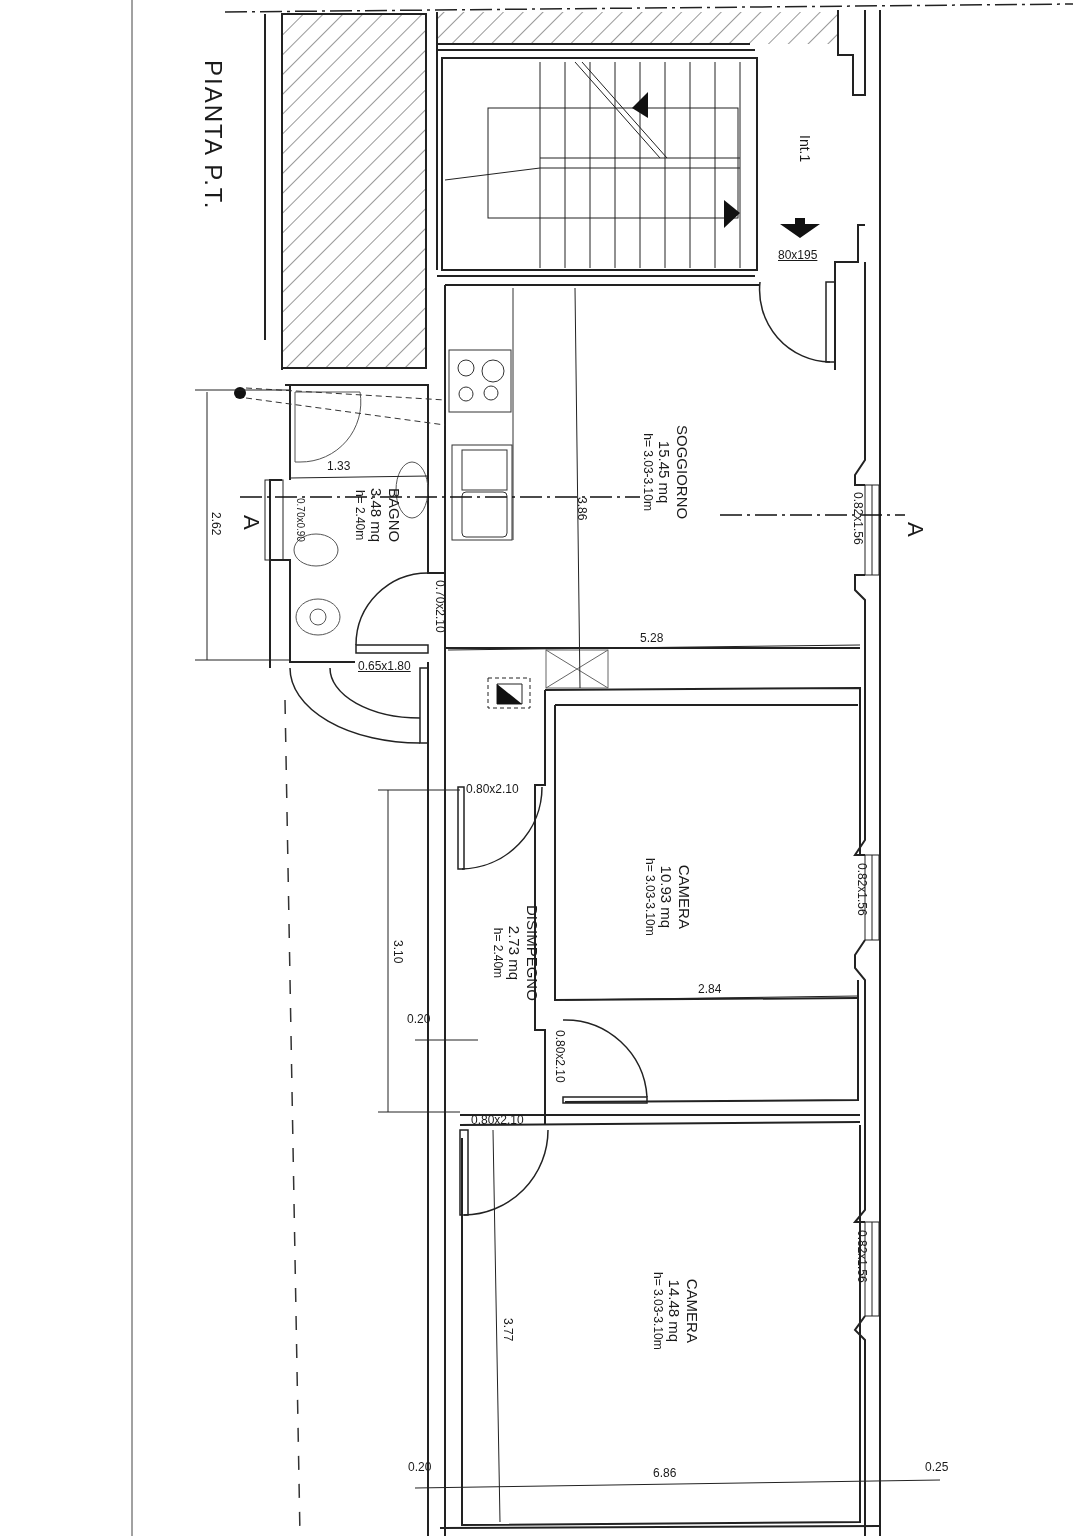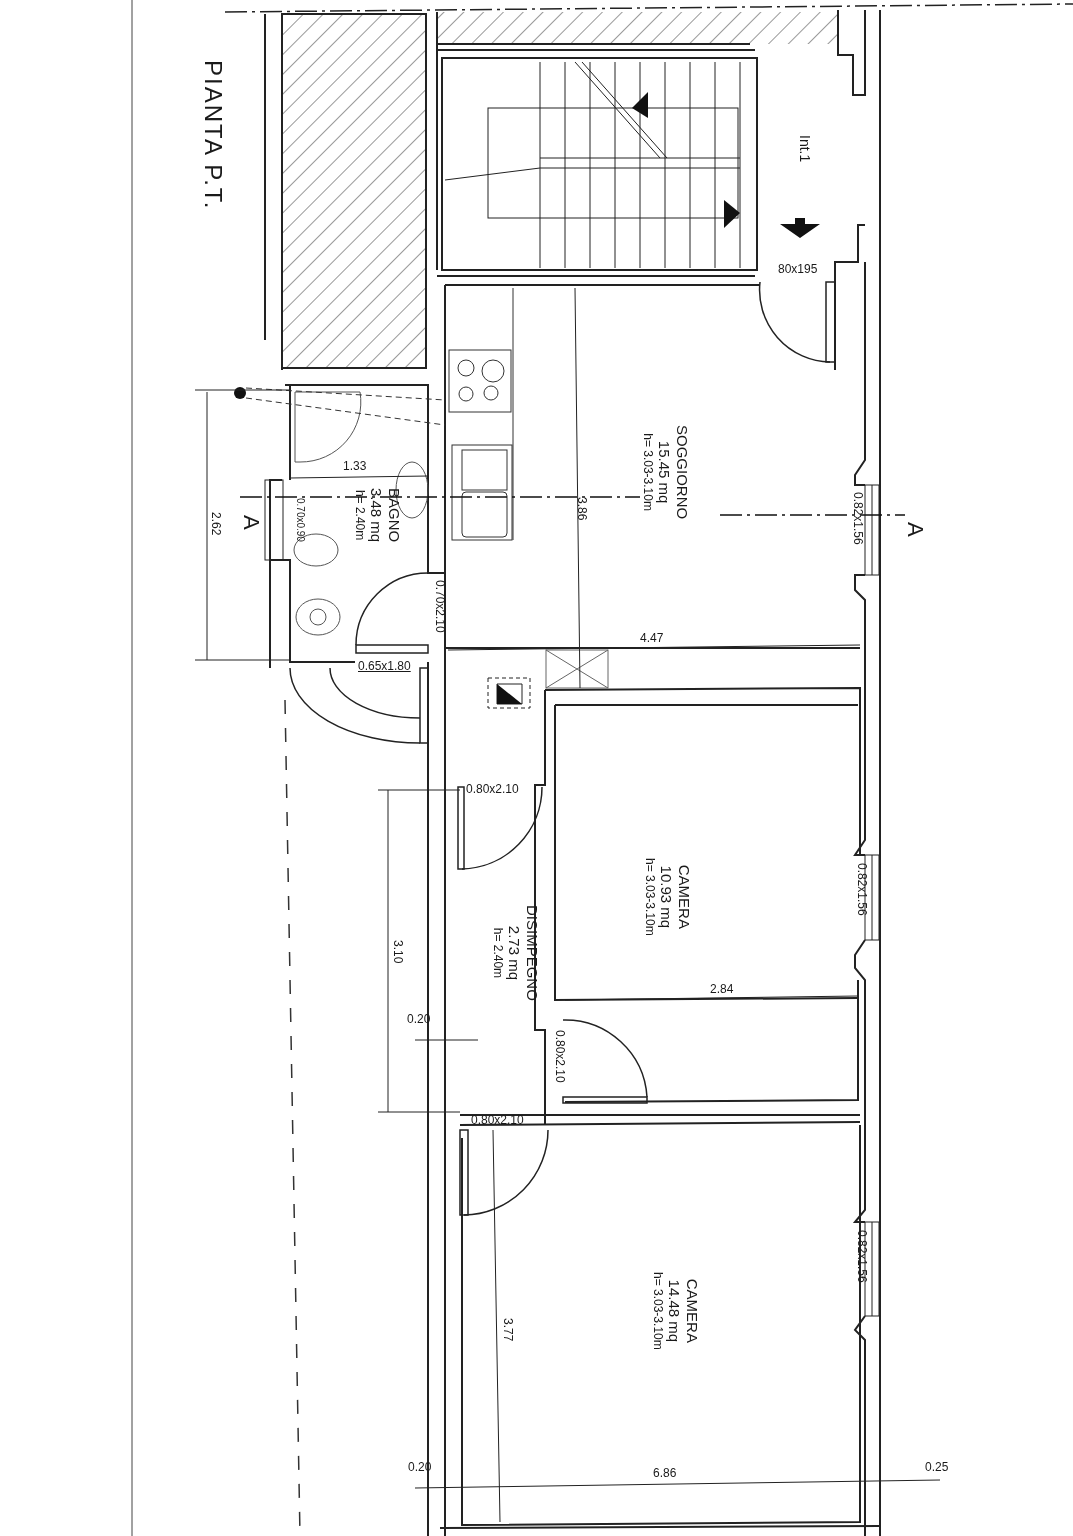--- a/index.html
+++ b/index.html
@@ -198,21 +198,21 @@
     <line x1="493" y1="1130" x2="500" y2="1522"></line>
     <line x1="415" y1="1488" x2="940" y2="1480"></line>
   </g>
 
   <line x1="285" y1="700" x2="300" y2="1536" stroke="#333" stroke-width="1.5" stroke-dasharray="14,14"></line>
 </svg>
 
 <div class="lbl title rot" style="left:225px;top:60px;">PIANTA P.T.</div>
 
 <div class="lbl rot" style="left:812px;top:135px;font-size:14px;">Int.1</div>
-<div class="lbl dim" style="left:778px;top:263px;">80x195</div>
+<div class="lbl dim" style="left:778px;top:249px;text-decoration:underline;">80x195</div>
 
 <div class="lbl rot" style="left:262px;top:515px;font-size:22px;">A</div>
 <div class="lbl rot" style="left:926px;top:522px;font-size:22px;">A</div>
 
 <div class="lbl room rot" style="left:690px;top:425px;">
   <span class="nm">SOGGIORNO</span>
   <span class="ar">15.45 mq</span>
   <span class="ht">h= 3.03-3.10m</span>
 </div>
 <div class="lbl room rot" style="left:402px;top:488px;">
@@ -239,23 +239,23 @@
 <div class="lbl dim rot" style="left:305px;top:498px;font-size:10px;">0.70x0.90</div>
 <div class="lbl dim rot" style="left:446px;top:580px;">0.70x2.10</div>
 <div class="lbl dim" style="left:358px;top:660px;text-decoration:underline;">0.65x1.80</div>
 <div class="lbl dim rot" style="left:864px;top:492px;">0.82x1.56</div>
 <div class="lbl dim" style="left:466px;top:783px;">0.80x2.10</div>
 <div class="lbl dim rot" style="left:566px;top:1030px;">0.80x2.10</div>
 <div class="lbl dim" style="left:471px;top:1114px;">0.80x2.10</div>
 <div class="lbl dim rot" style="left:868px;top:863px;">0.82x1.56</div>
 <div class="lbl dim rot" style="left:868px;top:1230px;">0.82x1.56</div>
 
-<div class="lbl dim" style="left:343px;top:460px;">1.33</div>
+<div class="lbl dim" style="left:327px;top:460px;">1.33</div>
 <div class="lbl dim rot" style="left:222px;top:512px;">2.62</div>
 <div class="lbl dim rot" style="left:588px;top:497px;">3.86</div>
-<div class="lbl dim" style="left:640px;top:632px;">4.47</div>
-<div class="lbl dim" style="left:698px;top:983px;margin-left:12px;">2.84</div>
+<div class="lbl dim" style="left:640px;top:632px;">5.28</div>
+<div class="lbl dim" style="left:698px;top:983px;">2.84</div>
 <div class="lbl dim rot" style="left:404px;top:940px;">3.10</div>
 <div class="lbl dim" style="left:407px;top:1013px;">0.20</div>
 <div class="lbl dim rot" style="left:514px;top:1318px;">3.77</div>
 <div class="lbl dim" style="left:653px;top:1467px;">6.86</div>
 <div class="lbl dim" style="left:408px;top:1461px;">0.20</div>
 <div class="lbl dim" style="left:925px;top:1461px;">0.25</div>
 
 </body></html>

